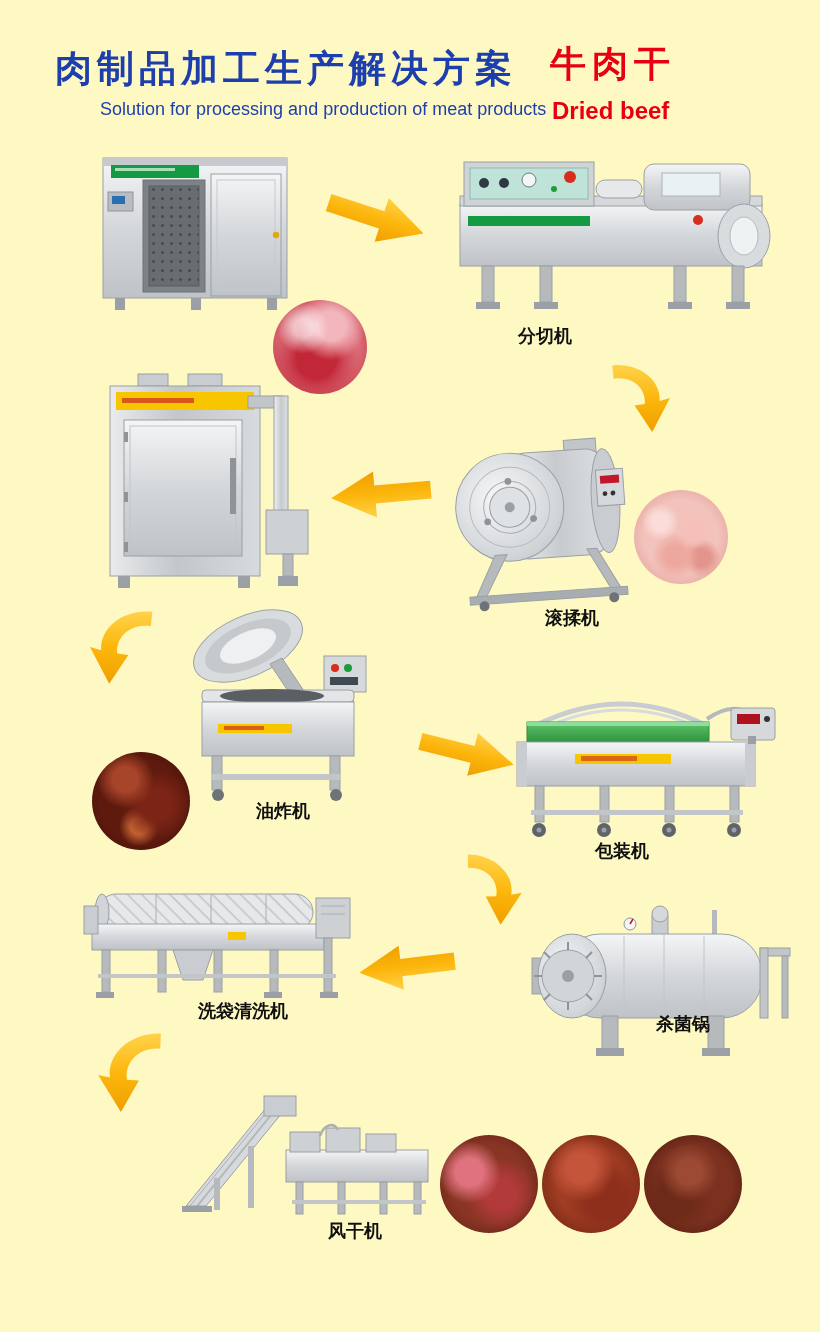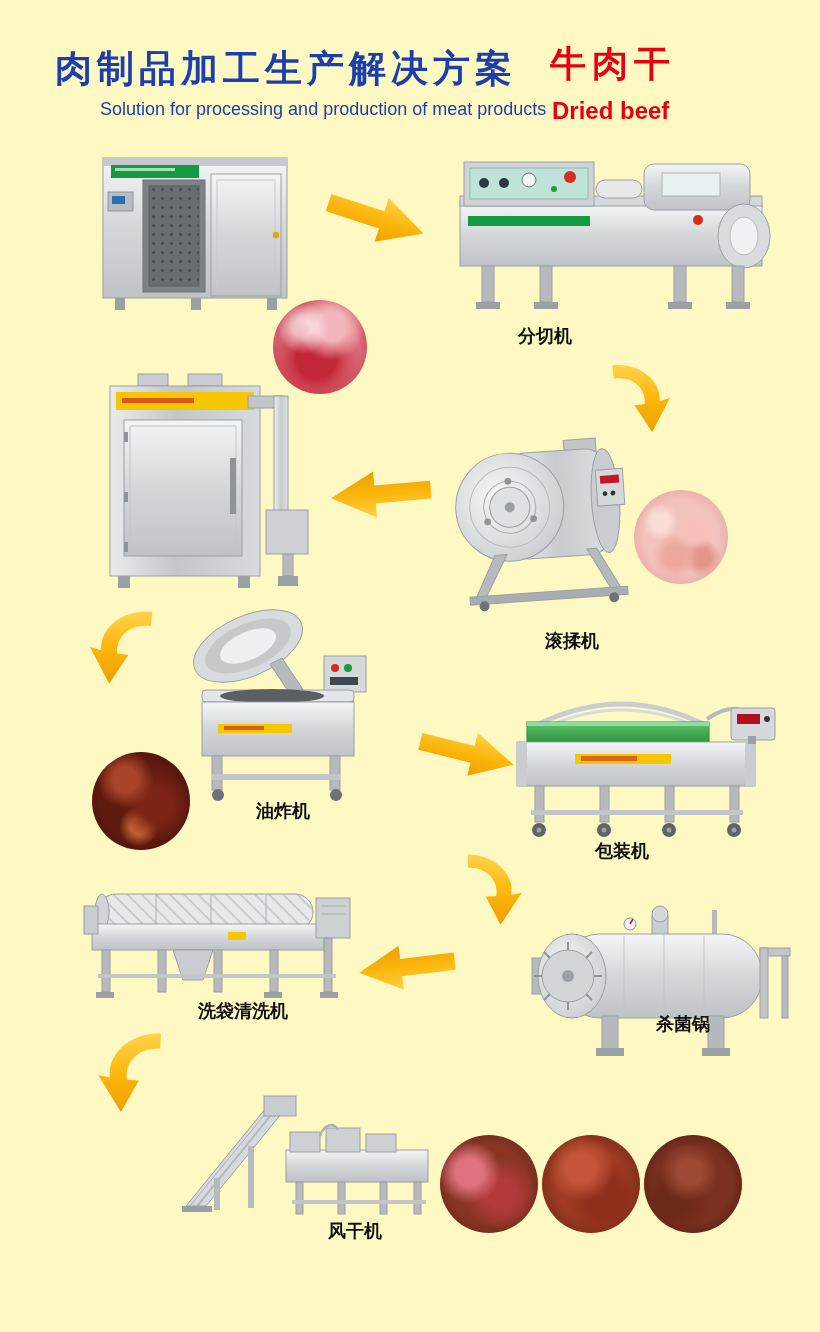--- a/index.html
+++ b/index.html
@@ -182,21 +182,21 @@
       <rect x="154" y="68" width="19" height="8" fill="#c0182a"></rect>
       <circle cx="158" cy="86" r="2.4" fill="#333"></circle>
       <circle cx="166" cy="86" r="2.4" fill="#333"></circle>
       <polygon points="44,140 22,182 32,182 56,140" fill="#b6babd" stroke="#9aa0a6"></polygon>
       <polygon points="146,140 168,182 158,182 136,140" fill="#b6babd" stroke="#9aa0a6"></polygon>
       <rect x="16" y="180" width="158" height="8" fill="#a8adb1" stroke="#9aa0a6"></rect>
       <circle cx="30" cy="190" r="5" fill="#6e7377"></circle>
       <circle cx="160" cy="190" r="5" fill="#6e7377"></circle>
     </svg>
   </div>
-  <div class="abs machine-label" style="left:497px;top:629px;width:150px;">滚揉机</div>
+  <div class="abs machine-label" style="left:497px;top:606px;width:150px;">滚揉机</div>
 
   <div class="abs machine" style="left:98px;top:362px;width:240px;height:240px;">
     <svg viewBox="0 0 240 240">
       <rect x="40" y="12" width="30" height="12" fill="#c9ccd0" stroke="#9aa0a6"></rect>
       <rect x="90" y="12" width="34" height="12" fill="#c9ccd0" stroke="#9aa0a6"></rect>
       <rect x="12" y="24" width="150" height="190" fill="url(#steelTall)" stroke="#9aa0a6"></rect>
       <rect x="18" y="30" width="138" height="18" fill="#f7c600"></rect>
       <rect x="24" y="36" width="72" height="5" fill="#cc3322" opacity="0.75"></rect>
       <rect x="26" y="58" width="118" height="136" fill="url(#steelV)" stroke="#9aa0a6"></rect>
       <rect x="32" y="64" width="106" height="124" fill="none" stroke="#c2c6c9"></rect>

